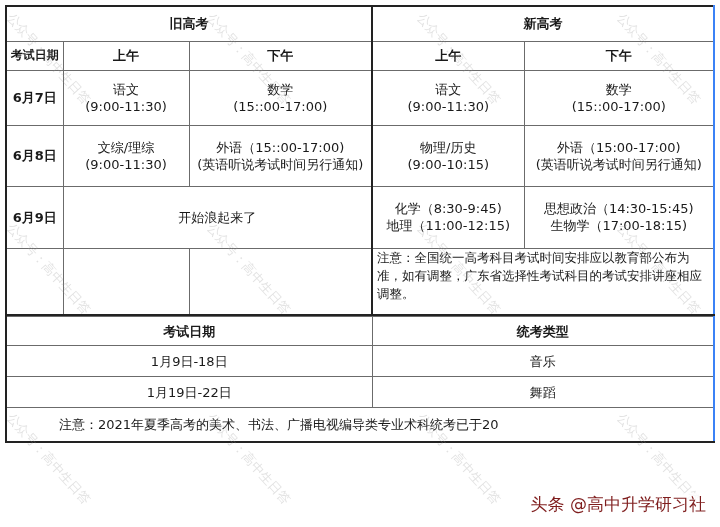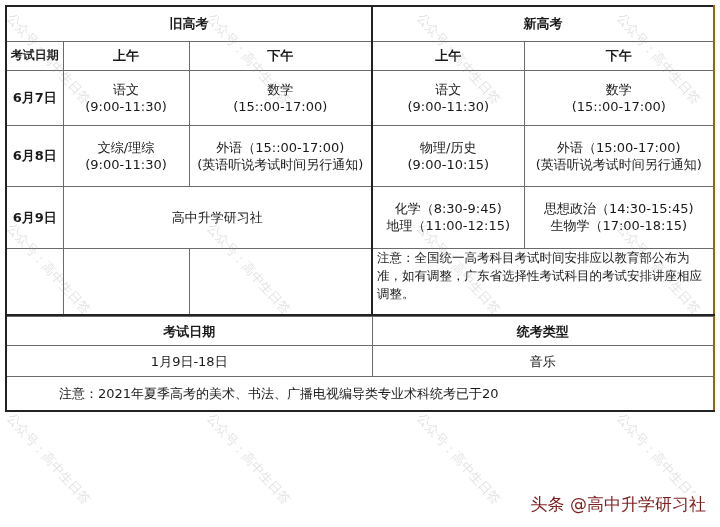--- a/index.html
+++ b/index.html
@@ -3,21 +3,21 @@
 <meta charset="utf-8">
 <style>
   html, body { margin: 0; padding: 0; background: #ffffff; }
   body { width: 720px; height: 527px; position: relative; overflow: hidden;
          font-family: "DejaVu Sans", "Liberation Sans", sans-serif; color: #1a1a1a; }
   .sheet { position: absolute; left: 5px; top: 5px; width: 708px; height: 515px; }
   table { border-collapse: collapse; width: 708px; table-layout: fixed; }
   td { border: 1px solid #6b6b6b; text-align: center; vertical-align: middle;
        font-size: 13px; line-height: 17px; padding: 0 2px; }
   .outer-l { border-left: 2px solid #222; }
-  .outer-r { border-right: 2px solid #a16207; }
+  .outer-r { border-right: 2px solid #3b82f6; }
   .outer-t { border-top: 2px solid #222; }
   .outer-b { border-bottom: 2px solid #222; }
   .mid-v-l { border-left: 2px solid #222; }
   .bold { font-weight: bold; }
   .note { text-align: left; padding: 0 4px; font-size: 12.5px; line-height: 18px; }
   .wm { position: absolute; color: rgba(150,150,150,0.28); font-size: 13px;
         transform: rotate(48deg); white-space: nowrap; pointer-events: none; }
   .credit { position: absolute; right: 12px; bottom: 11px; font-size: 17px; color: #7f1d1d;
             background: rgba(255,255,255,0.75); padding: 0 2px; }
 </style>
@@ -78,21 +78,21 @@
             <div>物理/历史</div>
             <div>(9:00-10:15)</div>
           </td>
       <td class="outer-r">
             <div>外语（15:00-17:00)</div>
             <div>(英语听说考试时间另行通知)</div>
           </td>
     </tr>
     <tr style="height:62px">
       <td class="bold outer-l">6月9日</td>
-      <td colspan="2">高中升学研习社</td>
+      <td colspan="2">开始浪起来了</td>
       <td class="mid-v-l">
             <div>化学（8:30-9:45)</div>
             <div>地理（11:00-12:15)</div>
           </td>
       <td class="outer-r">
             <div>思想政治（14:30-15:45)</div>
             <div>生物学（17:00-18:15)</div>
           </td>
     </tr>
     <tr style="height:67px">
@@ -111,20 +111,24 @@
       </colgroup>
     <tbody>
     <tr style="height:29px">
       <td class="bold outer-l">考试日期</td>
       <td class="bold outer-r">统考类型</td>
     </tr>
     <tr style="height:31px">
       <td class="outer-l">1月9日-18日</td>
       <td class="outer-r">音乐</td>
     </tr>
+    <tr style="height:31px">
+      <td class="outer-l">1月19日-22日</td>
+      <td class="outer-r">舞蹈</td>
+    </tr>
     <tr style="height:34px">
       <td colspan="2" class="outer-l outer-r outer-b" style="text-align:left;padding-left:52px">注意：2021年夏季高考的美术、书法、广播电视编导类专业术科统考已于20</td>
     </tr>
   </tbody>
     </table>
 </div>
 
 <div class="wm" style="left:-10px;top:50px">公众号：高中生日答</div>
 <div class="wm" style="left:190px;top:50px">公众号：高中生日答</div>
 <div class="wm" style="left:400px;top:50px">公众号：高中生日答</div>

